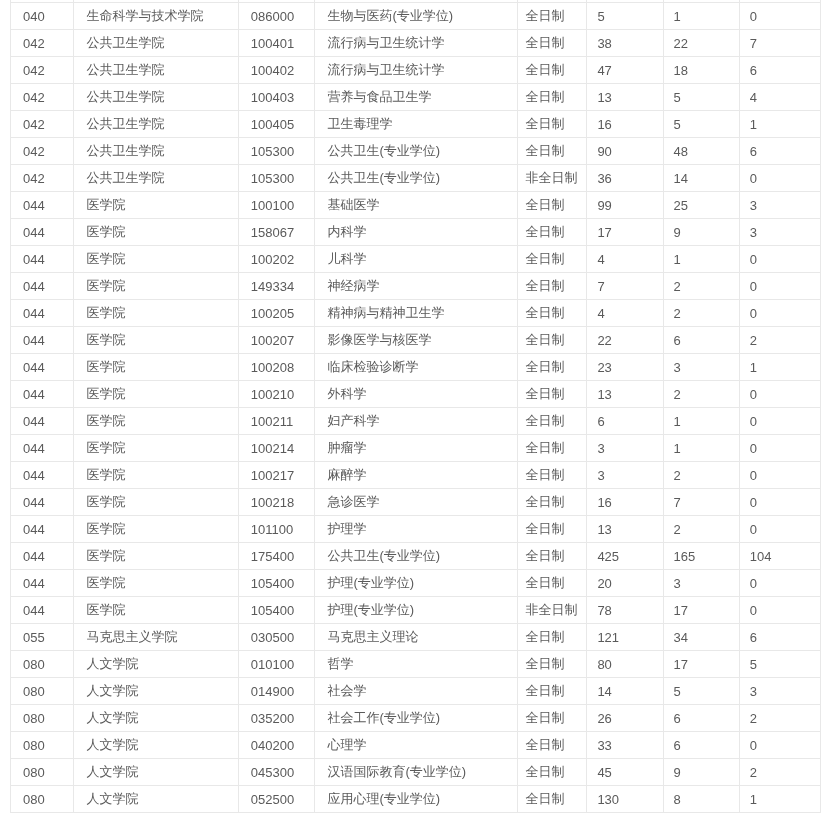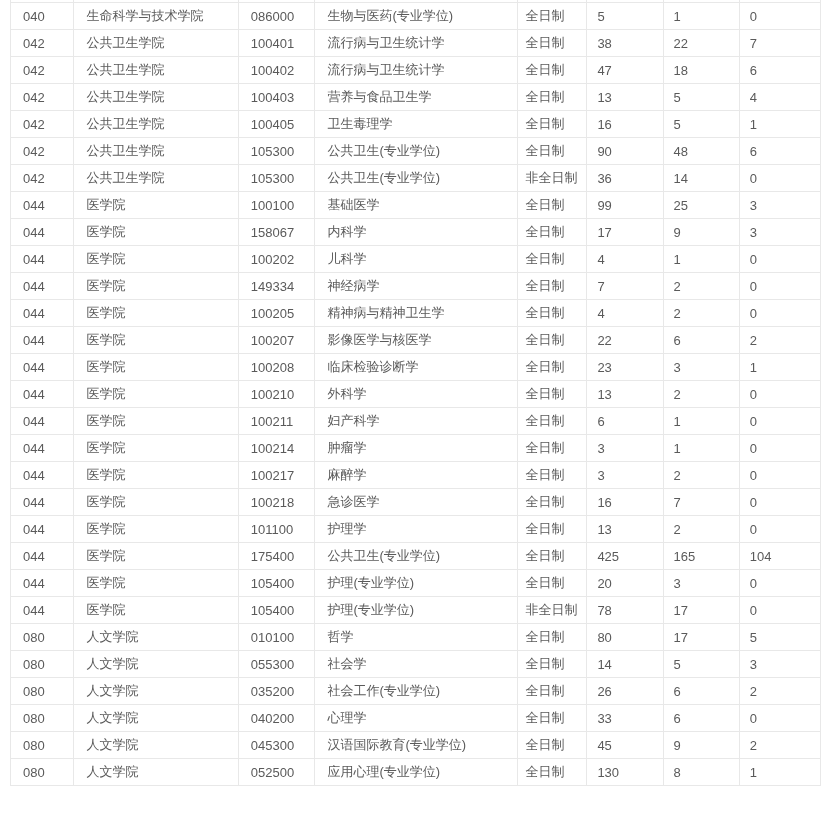--- a/index.html
+++ b/index.html
@@ -304,33 +304,43 @@
           <td>044</td>
           <td>医学院</td>
           <td>105400</td>
           <td>护理(专业学位)</td>
           <td>非全日制</td>
           <td>78</td>
           <td>17</td>
           <td>0</td>
         </tr>
         <tr>
+          <td>055</td>
+          <td>马克思主义学院</td>
+          <td>030500</td>
+          <td>马克思主义理论</td>
+          <td>全日制</td>
+          <td>121</td>
+          <td>34</td>
+          <td>6</td>
+        </tr>
+        <tr>
           <td>080</td>
           <td>人文学院</td>
           <td>010100</td>
           <td>哲学</td>
           <td>全日制</td>
           <td>80</td>
           <td>17</td>
           <td>5</td>
         </tr>
         <tr>
           <td>080</td>
           <td>人文学院</td>
-          <td>055300</td>
+          <td>014900</td>
           <td>社会学</td>
           <td>全日制</td>
           <td>14</td>
           <td>5</td>
           <td>3</td>
         </tr>
         <tr>
           <td>080</td>
           <td>人文学院</td>
           <td>035200</td>

